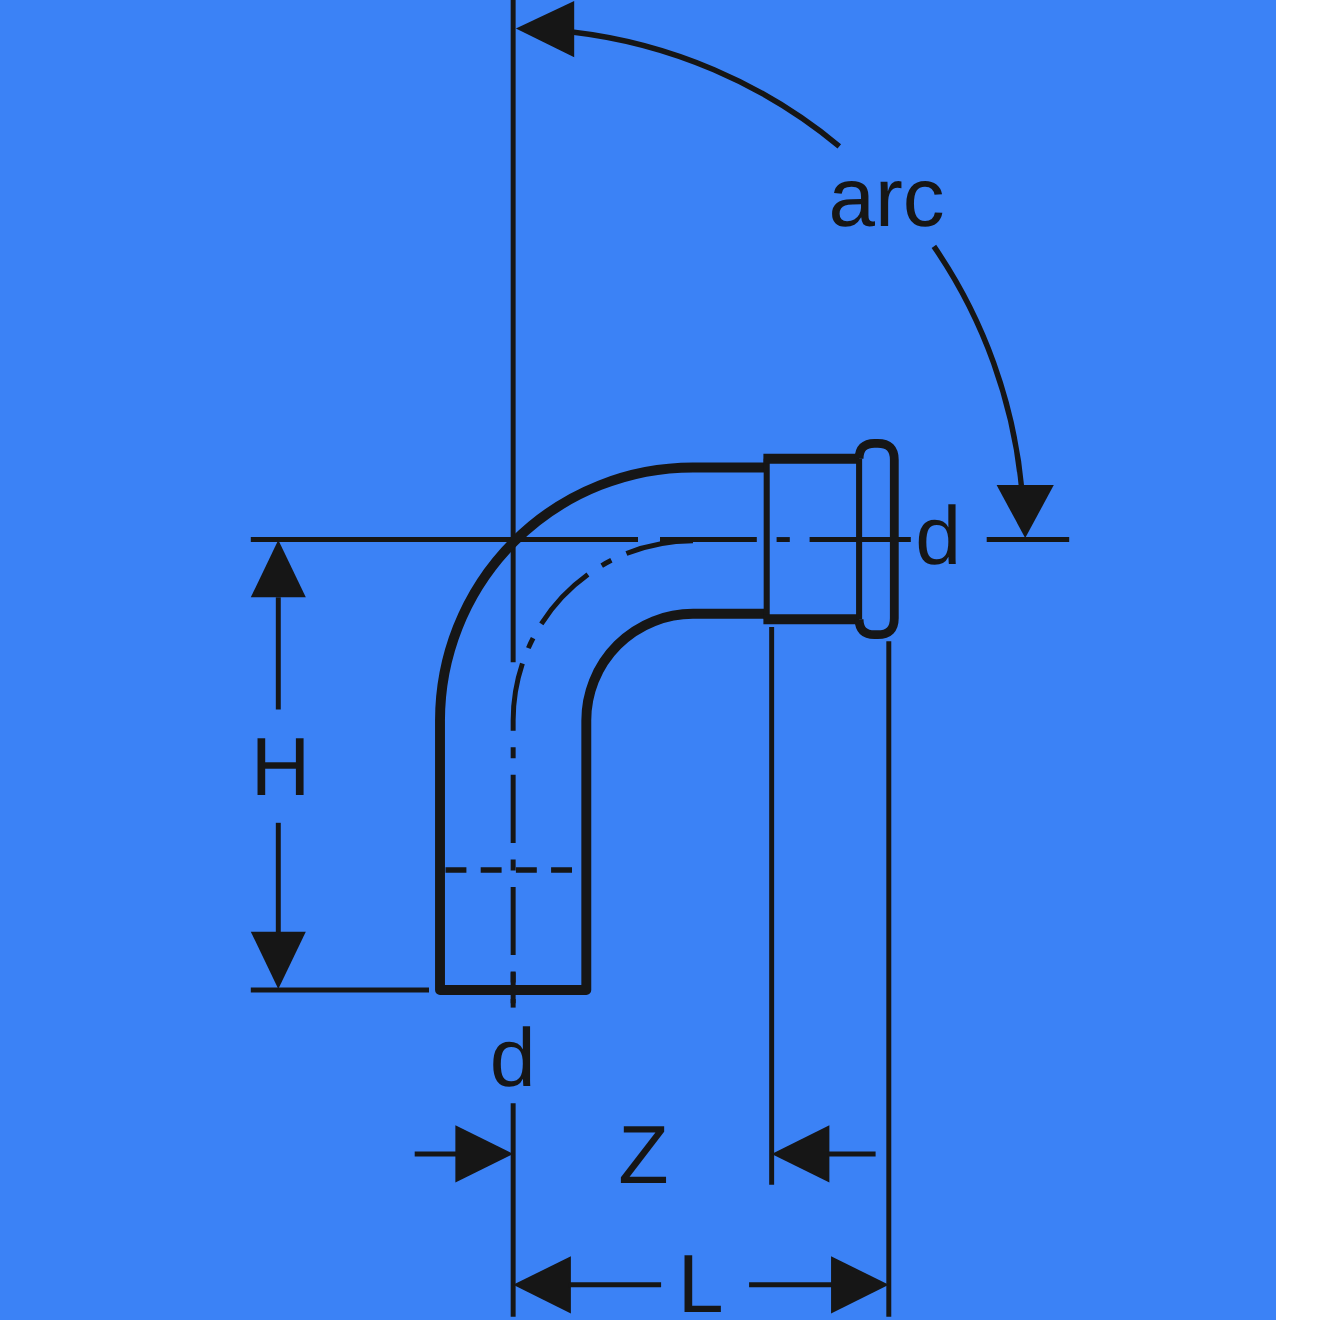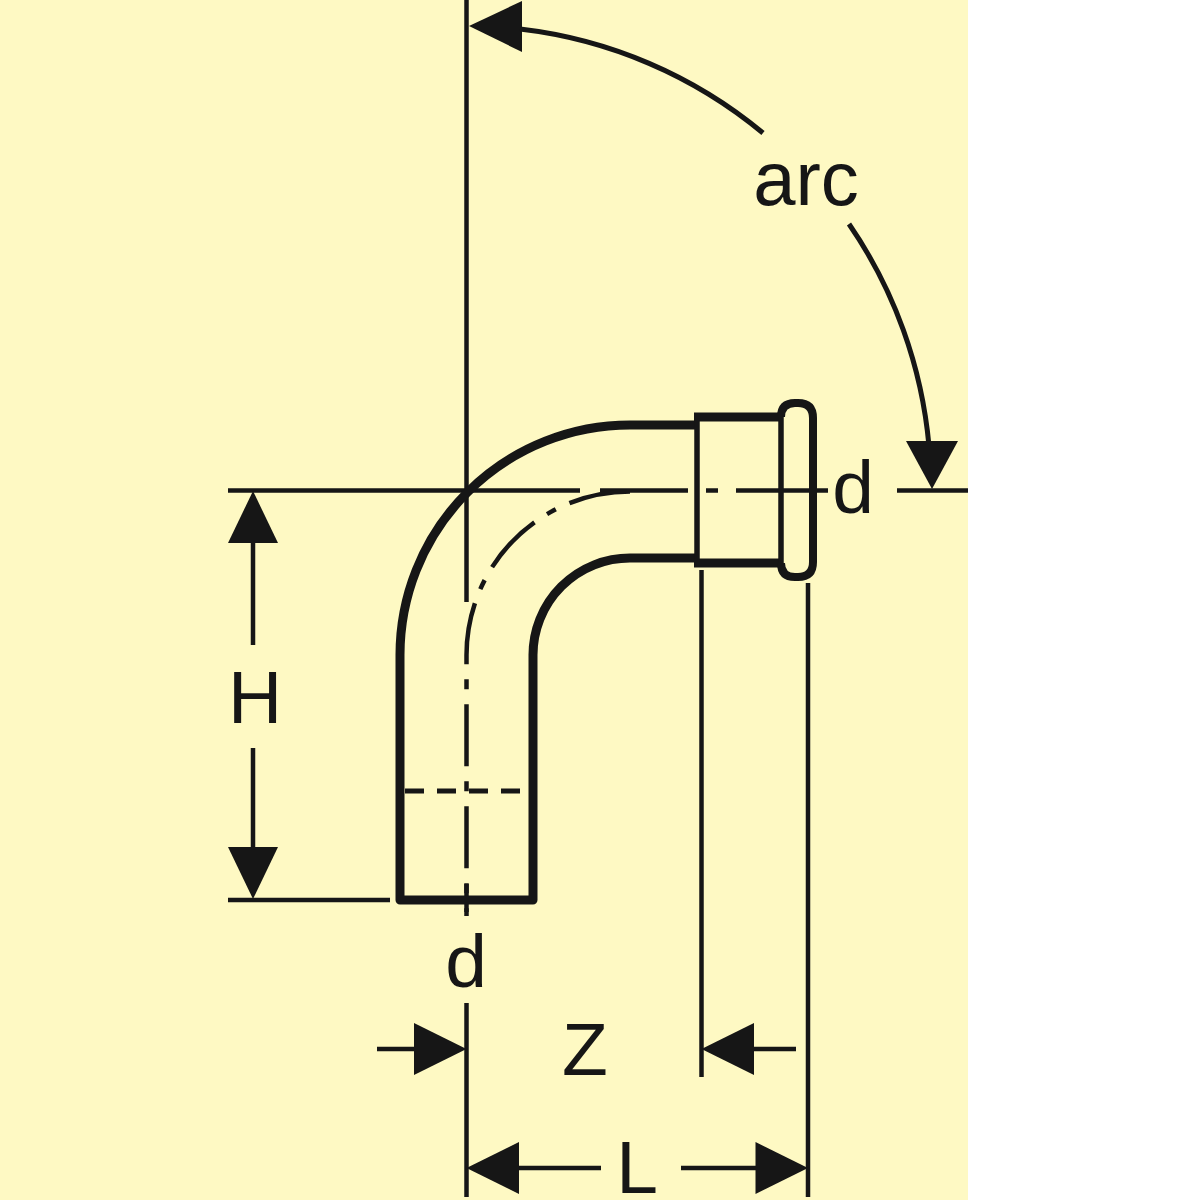--- a/index.html
+++ b/index.html
@@ -2,23 +2,23 @@
 <html><head>
 <meta charset="utf-8">
 <style>
   html, body {
     margin: 0;
     padding: 0;
     background: #ffffff;
   }
   .stage {
     position: relative;
-    width: 968px;
+    width: 1160px;
     height: 1200px;
-    background: #fef9c3;
+    background: #3b82f6;
     overflow: hidden;
   }
   svg {
     display: block;
   }
   .ln {
     stroke: #161616;
     fill: none;
     stroke-width: 4.5;
   }

